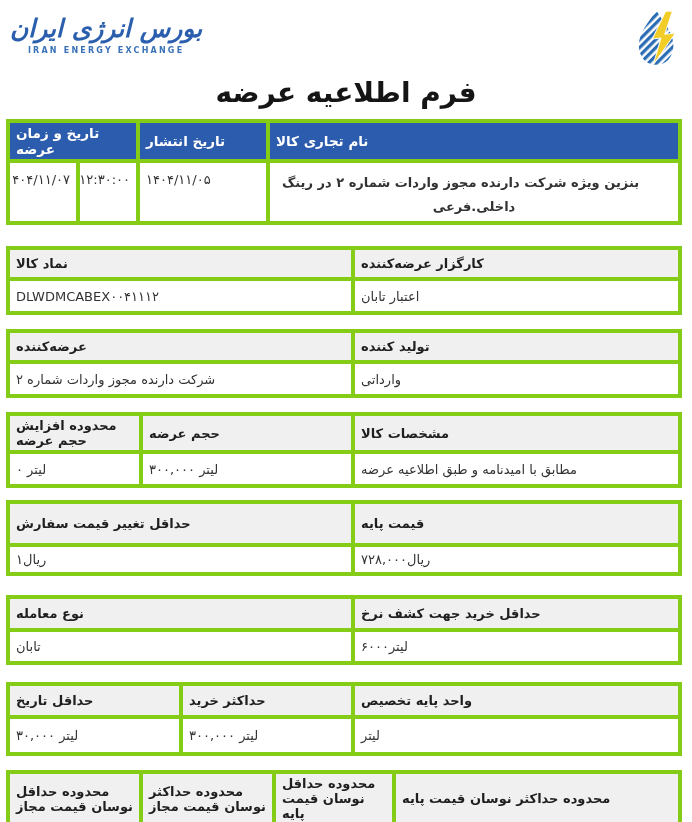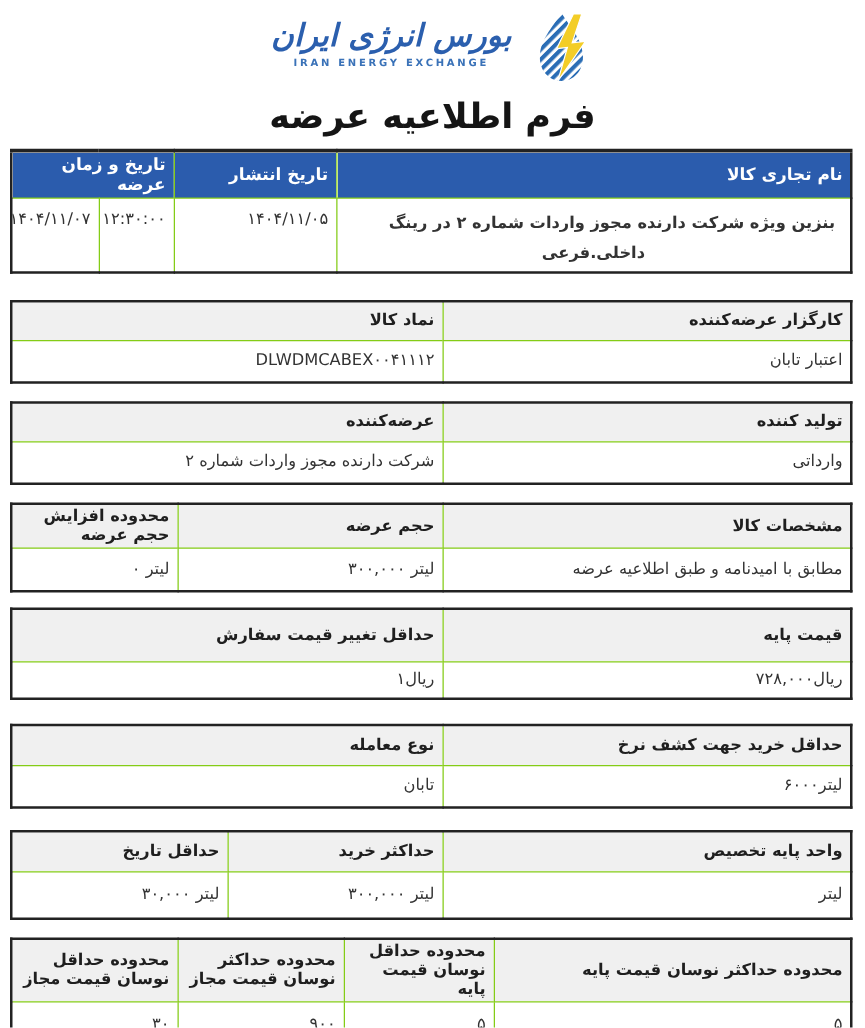--- a/index.html
+++ b/index.html
@@ -7,21 +7,21 @@
   body {
     width:692px; height:822px;
     font-family:"DejaVu Sans", sans-serif;
     color:#2f2f2f;
     overflow:hidden;
   }
   .page { width:692px; height:822px; padding:8px 10px 0 10px; background:#fff; }
 
   
   .logo-block { text-align:center; }
-  .logo-row { display:flex; justify-content:center; align-items:flex-start; gap:20px; direction:ltr; }
+  .logo-row { display:flex; justify-content:space-between; align-items:flex-start; gap:20px; direction:ltr; }
   .logo-text { padding-top:6px; }
   .fa-calligraphy {
     direction:rtl;
     font-size:25px; font-weight:bold; font-style:italic;
     color:#2b5fae; line-height:1.2;
   }
   .en-name {
     direction:ltr;
     font-size:8px; font-weight:bold; letter-spacing:2.2px;
     color:#3a72b8; margin-top:2px;
@@ -31,22 +31,22 @@
     margin-top:8px; margin-bottom:10px;
   }
 
   
   table.tbl {
     width:672px; border-collapse:collapse; table-layout:fixed;
     border:2px solid #222;
     direction:rtl;
   }
   table.tbl th, table.tbl td {
-    border:1px solid #84cc16;
-    text-align:right; vertical-align:middle;
+    border:4px solid #84cc16;
+    text-align:left; vertical-align:middle;
     padding:2px 6px;
     font-size:13px;
     overflow:hidden;
   }
   table.tbl th { background:#f0f0f0; color:#1f1f1f; font-weight:bold; }
   table.tbl td { color:#333; }
 
   
   table.t1 { border-top-width:3px; }
   table.t1 th {

